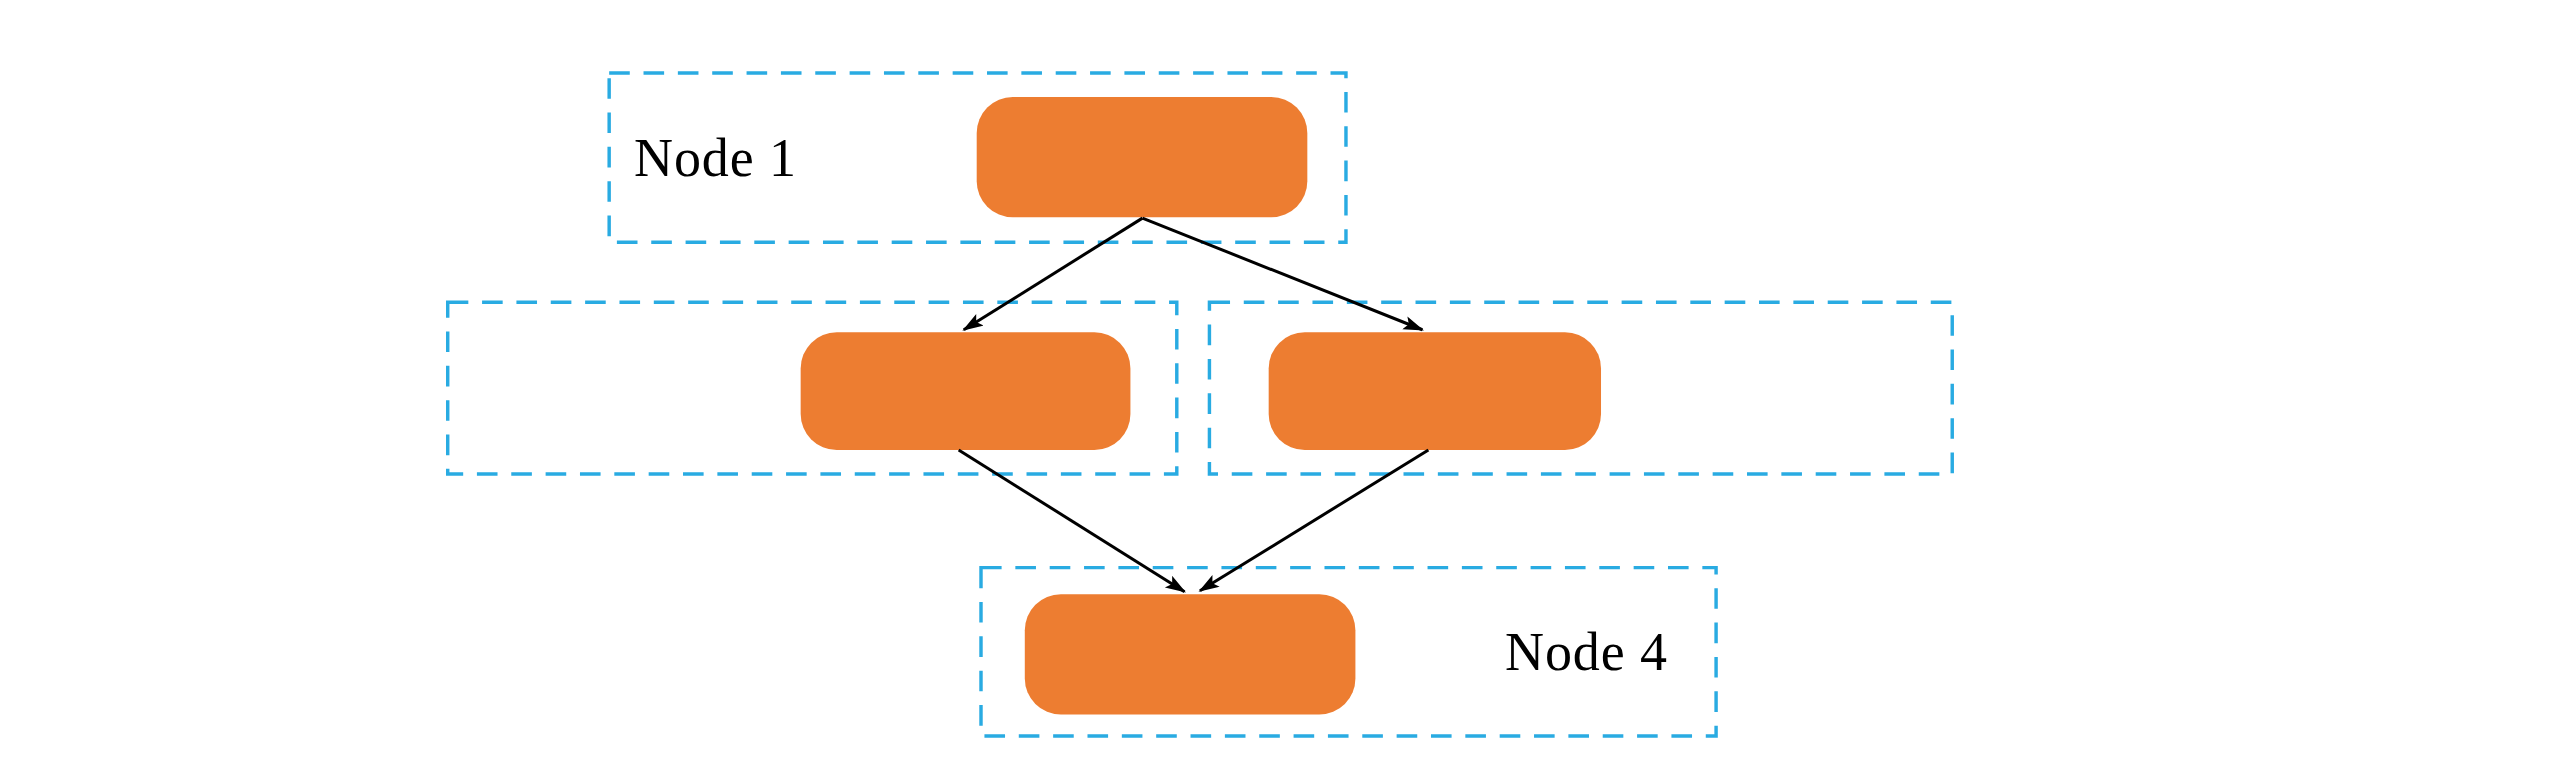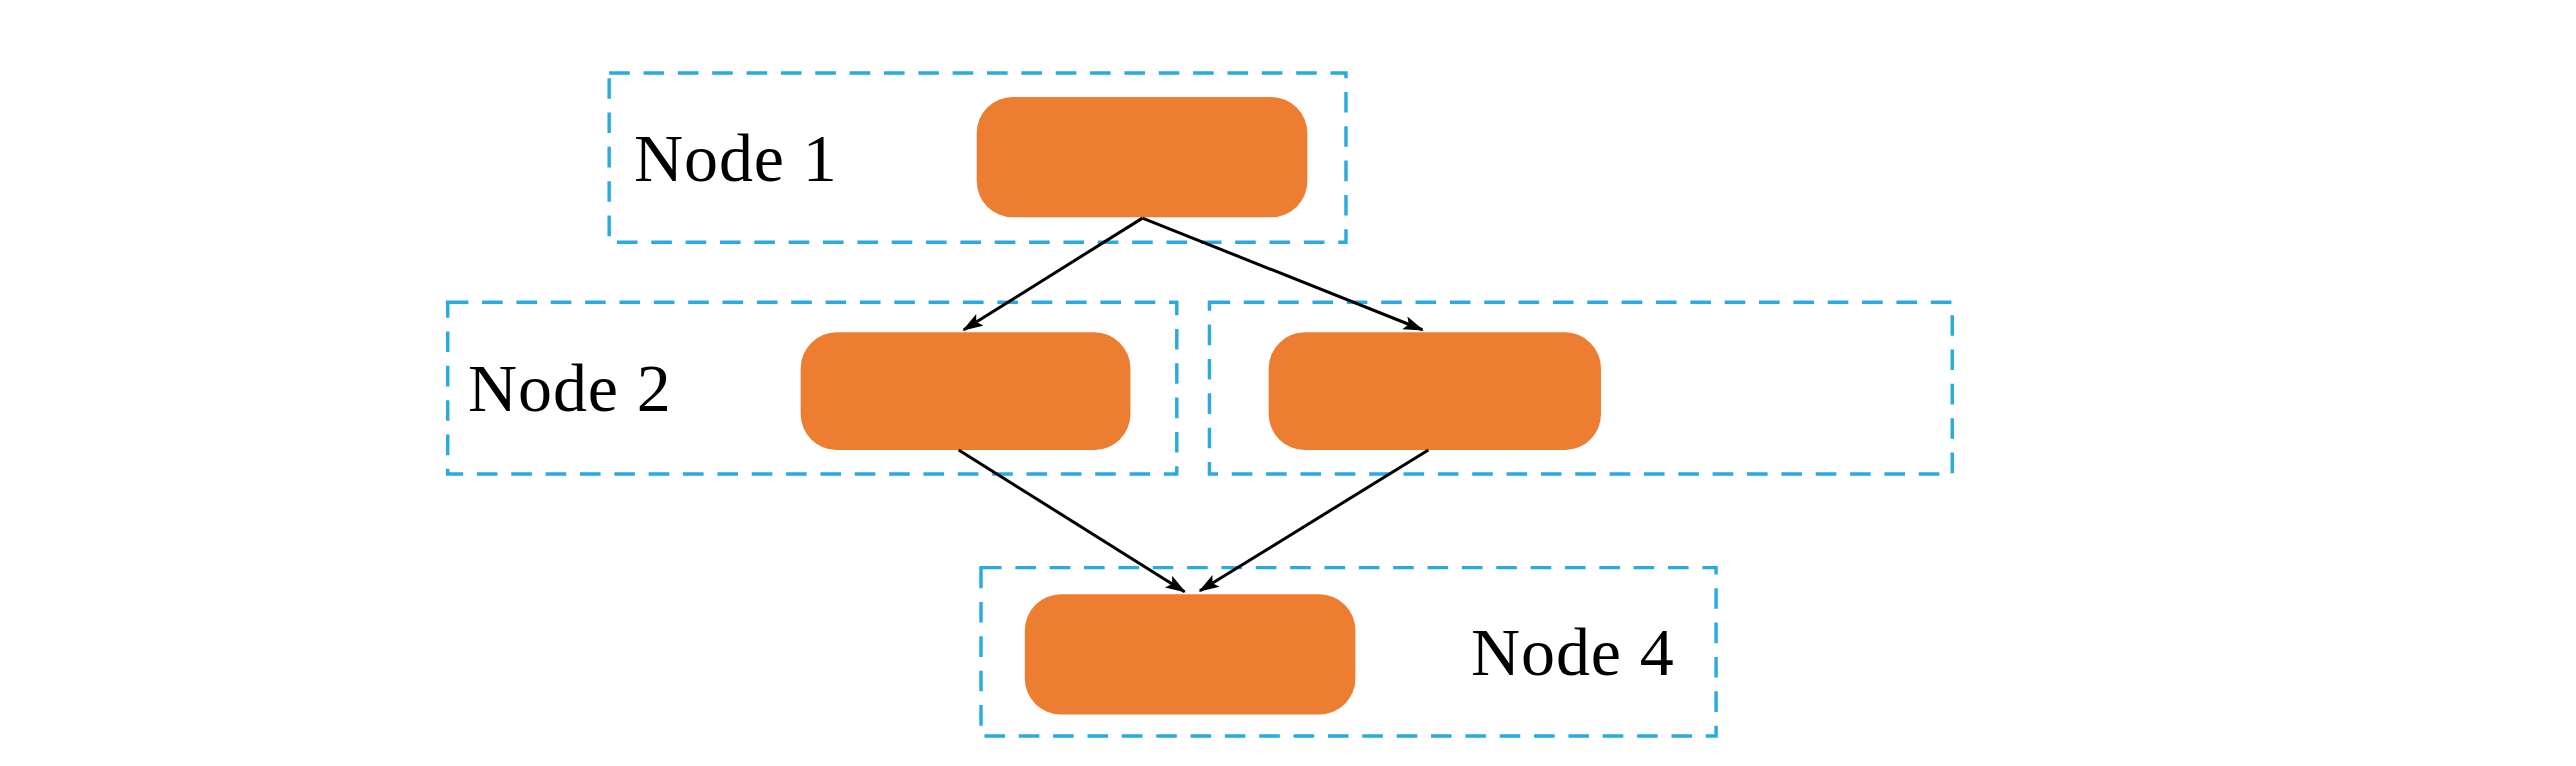--- a/index.html
+++ b/index.html
@@ -18,30 +18,30 @@
   #diagram-svg {
     position: absolute;
     left: 0;
     top: 0;
     width: 2576px;
     height: 766px;
   }
   .node-label {
     position: absolute;
     transform: translateY(-50%);
-    font-size: 68px;
+    font-size: 54px;
     line-height: 1;
     color: #000000;
     white-space: nowrap;
     letter-spacing: 0.9px;
   }
   #label-node1 { left: 634px;  top: 158px; }
   #label-node2 { left: 468px;  top: 388px; }
   #label-node3 { left: 1708px; top: 388px; }
-  #label-node4 { left: 1471px; top: 652px; }
+  #label-node4 { left: 1505px; top: 652px; }
 </style>
 </head>
 <body>
 
 <div id="canvas">
 
   <svg id="diagram-svg" viewBox="0 0 2999 892" xmlns="http://www.w3.org/2000/svg">
     <defs>
       <marker id="arrowhead" markerUnits="userSpaceOnUse" markerWidth="30" markerHeight="22" refX="22" refY="8" orient="auto">
         <path d="M0,0 L24,8 L0,16 L5,8 Z" fill="#000000"></path>
@@ -58,17 +58,16 @@
     <rect x="1477" y="387" width="387" height="137" rx="42" ry="42" fill="#ED7D31"></rect>
     <rect x="1193" y="692" width="385" height="140" rx="42" ry="42" fill="#ED7D31"></rect>
 
     <line x1="1330" y1="254" x2="1122" y2="384" stroke="#000000" stroke-width="3.5" marker-end="url(#arrowhead)"></line>
     <line x1="1330" y1="254" x2="1656" y2="384" stroke="#000000" stroke-width="3.5" marker-end="url(#arrowhead)"></line>
     <line x1="1116" y1="524" x2="1379" y2="689" stroke="#000000" stroke-width="3.5" marker-end="url(#arrowhead)"></line>
     <line x1="1663" y1="524" x2="1397" y2="688" stroke="#000000" stroke-width="3.5" marker-end="url(#arrowhead)"></line>
   </svg>
 
   <div class="node-label" id="label-node1">Node 1</div>
-  <div class="node-label" id="label-node2">Node 2</div>
   <div class="node-label" id="label-node4">Node 4</div>
 
 </div>
 
 
 </body></html>

